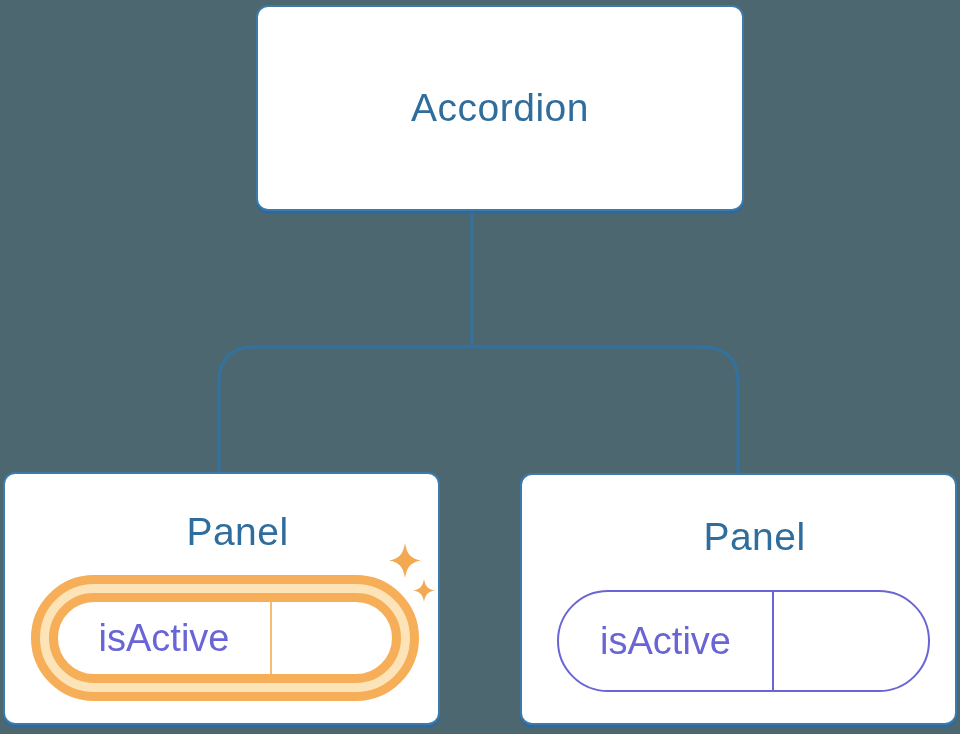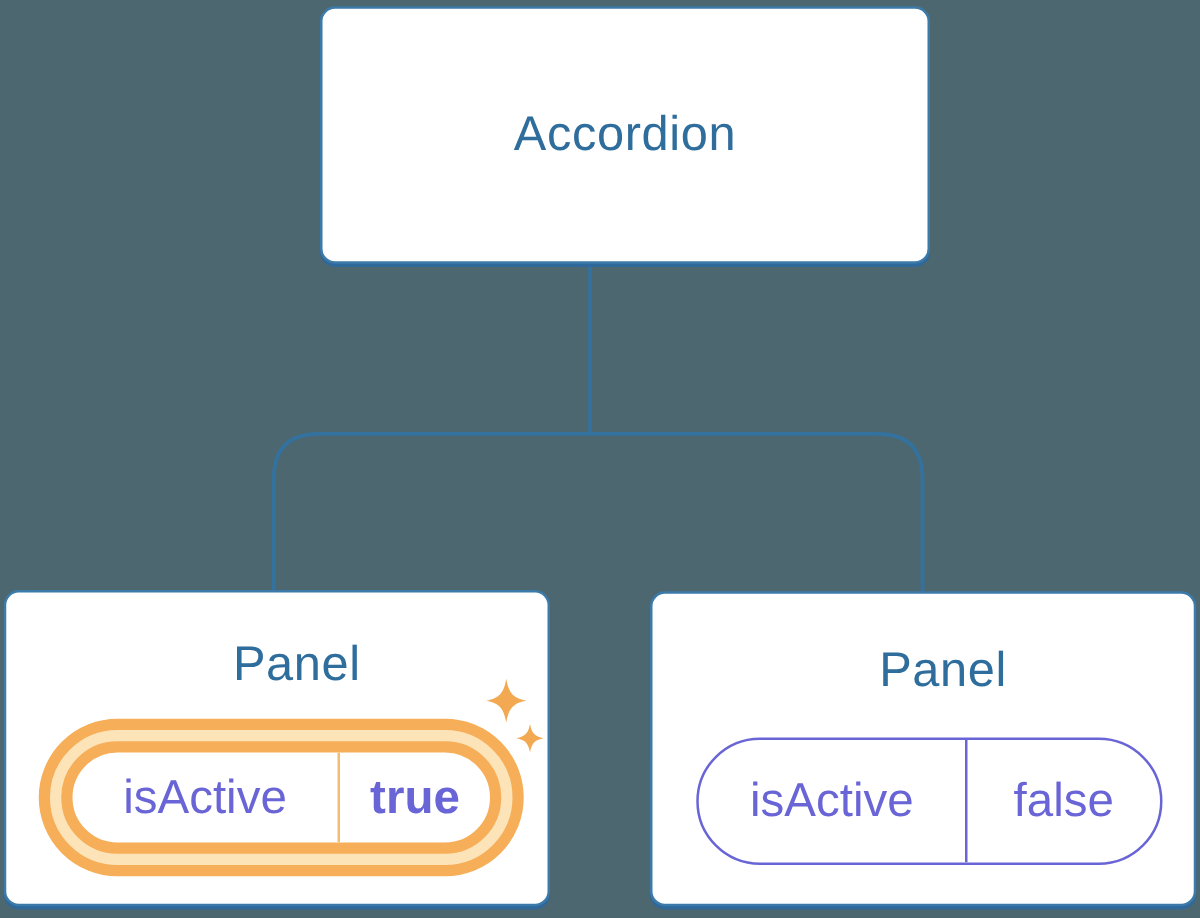--- a/index.html
+++ b/index.html
@@ -102,31 +102,29 @@
 
   <div class="card root-card">
     <span class="card-title">Accordion</span>
   </div>
 
   <div class="card panel-card-left">
     <div class="panel-title card-title">Panel</div>
     <div class="pill pill-active">
       <div class="pill-active-inner">
         <div class="pill-cell cell-key">isActive</div>
-        <div class="pill-cell cell-val">true</div>
       </div>
     </div>
   </div>
 
   <svg class="sparkles" viewBox="0 0 62 72" xmlns="http://www.w3.org/2000/svg">
     <path fill="#f2a952" d="M 22 4 C 24 15.5, 27.5 19.5, 38 21.5 C 27.5 23.5, 24 27.5, 22 39 C 20 27.5, 16.5 23.5, 6 21.5 C 16.5 19.5, 20 15.5, 22 4 Z"></path>
     <path fill="#f2a952" d="M 41 40 C 42.3 47.5, 44.7 50.2, 52 51.6 C 44.7 53, 42.3 55.7, 41 63 C 39.7 55.7, 37.3 53, 30 51.6 C 37.3 50.2, 39.7 47.5, 41 40 Z"></path>
   </svg>
 
   <div class="card panel-card-right">
     <div class="panel-title card-title">Panel</div>
     <div class="pill pill-inactive">
       <div class="pill-cell cell-key">isActive</div>
-      <div class="pill-cell cell-val">false</div>
     </div>
   </div>
 
 </div>
 
 </body></html>

